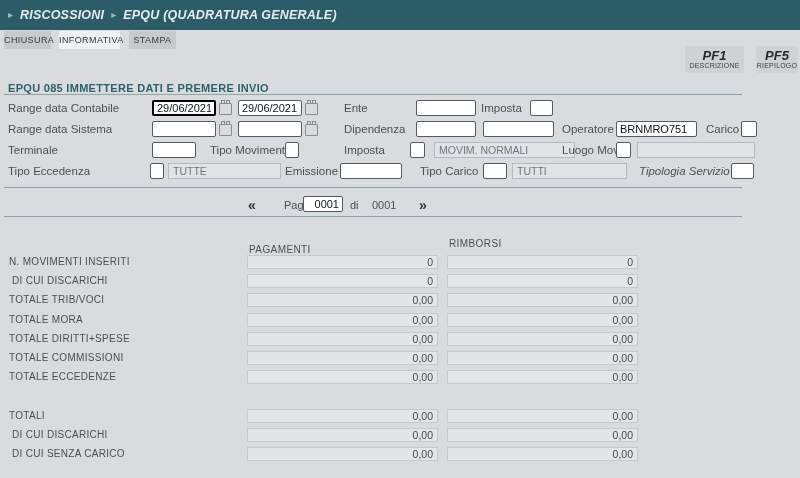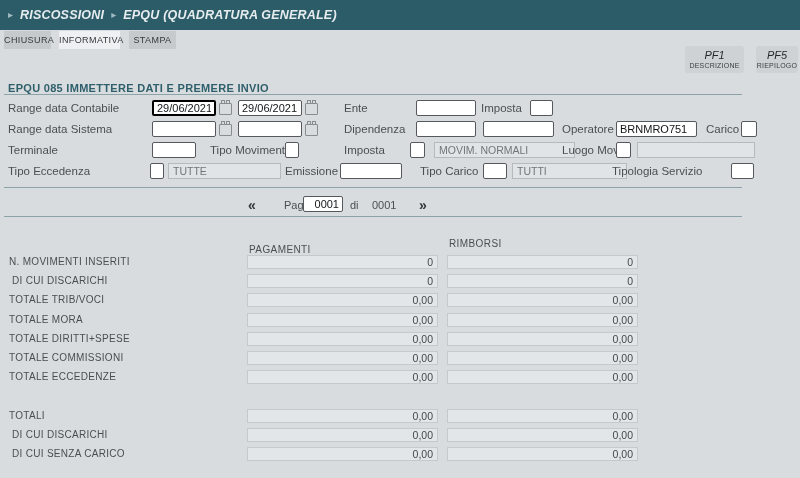--- a/index.html
+++ b/index.html
@@ -13,21 +13,21 @@
   .crumb{color:#e6ecee;font-size:12.5px;font-style:italic;font-weight:bold;letter-spacing:.2px;white-space:nowrap;cursor:pointer;}
 
   
   .tab{position:absolute;top:31px;height:18px;background:#c6cacd;color:#35393d;font-size:9px;
        letter-spacing:.4px;text-align:center;line-height:18px;cursor:pointer;white-space:nowrap;}
   .tab.active{background:#eef0f1;}
 
   
   .pf-btn{position:absolute;top:46px;height:27px;background:#ced2d5;border-radius:3px;
           text-align:center;box-sizing:border-box;padding-top:4px;cursor:pointer;}
-  .pf-key{font-size:11px;font-weight:normal;font-style:italic;color:#26292c;line-height:11px;}
+  .pf-key{font-size:13px;font-weight:bold;font-style:italic;color:#26292c;line-height:11px;}
   .pf-label{font-size:7px;color:#3c4044;line-height:10px;letter-spacing:.2px;}
 
   .title{position:absolute;left:8px;top:82px;font-size:11px;font-weight:bold;color:#2e5f6b;letter-spacing:.3px;}
   .rule{position:absolute;height:1px;background:#8ba3a9;}
 
   .lbl{position:absolute;font-size:11.5px;color:#4b4f53;white-space:nowrap;line-height:13px;}
 
   .inp{position:absolute;height:16px;box-sizing:border-box;border:1px solid #55595d;border-radius:2px;
        background:#fff;font-family:inherit;font-size:11px;color:#121416;padding:0 3px;outline:none;}
   .inp.focused{border:2px solid #000;}
@@ -116,21 +116,21 @@
   <div class="ro" style="left:637px;top:142px;width:118px;"></div>
 
   <div class="lbl" style="left:8px;top:165px;">Tipo Eccedenza</div>
   <input class="inp" style="left: 150px; top: 163px; width: 14px;" value="">
   <div class="ro" style="left:168px;top:163px;width:113px;">TUTTE</div>
   <div class="lbl" style="left:285px;top:165px;">Emissione</div>
   <input class="inp" style="left: 340px; top: 163px; width: 62px;" value="">
   <div class="lbl" style="left:420px;top:165px;">Tipo Carico</div>
   <input class="inp" style="left: 483px; top: 163px; width: 24px;" value="">
   <div class="ro" style="left:512px;top:163px;width:115px;">TUTTI</div>
-  <div class="lbl" style="left:612px;top:165px;">Tipologia Servizio</div>
+  <div class="lbl" style="left:639px;top:165px;font-style:italic;">Tipologia Servizio</div>
   <input class="inp" style="left: 731px; top: 163px; width: 23px;" value="">
 
   <div class="rule" style="left:4px;top:187px;width:738px;"></div>
   <span class="pg-arrow" style="left:248px;top:198px;">«</span>
   <span class="pg-text" style="left:276px;top:199px;padding-left:8px;">Pag.</span>
   <input class="inp" style="left: 303px; top: 196px; width: 40px; text-align: right;" value="0001">
   <span class="pg-text" style="left:350px;top:199px;">di</span>
   <span class="pg-text" style="left:372px;top:199px;">0001</span>
   <span class="pg-arrow" style="left:419px;top:198px;">»</span>
   <div class="rule" style="left:4px;top:216px;width:738px;"></div>

